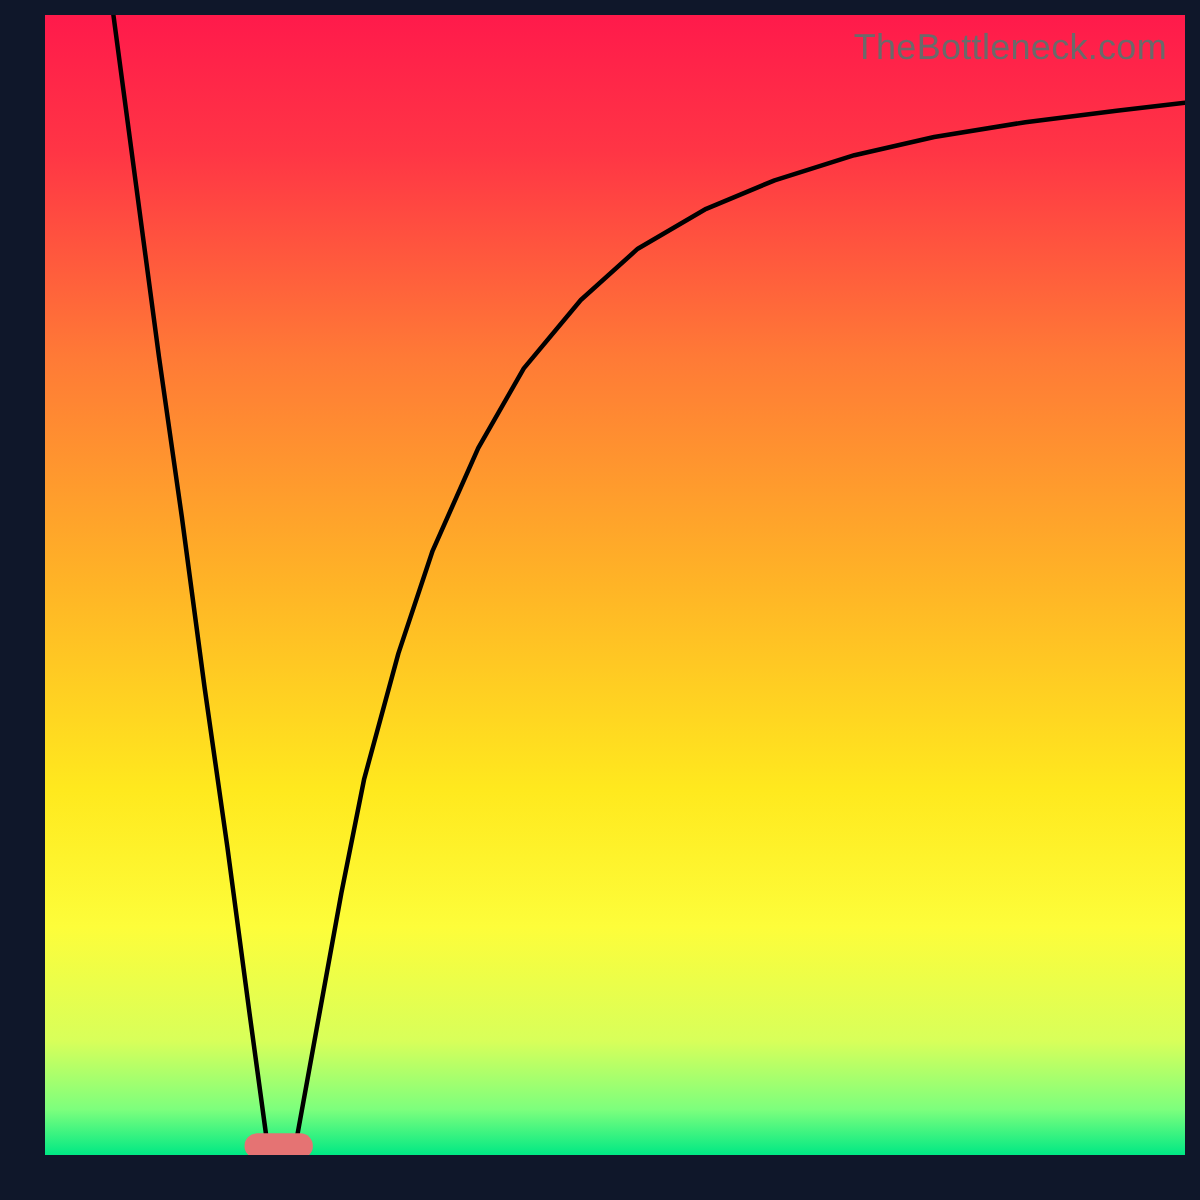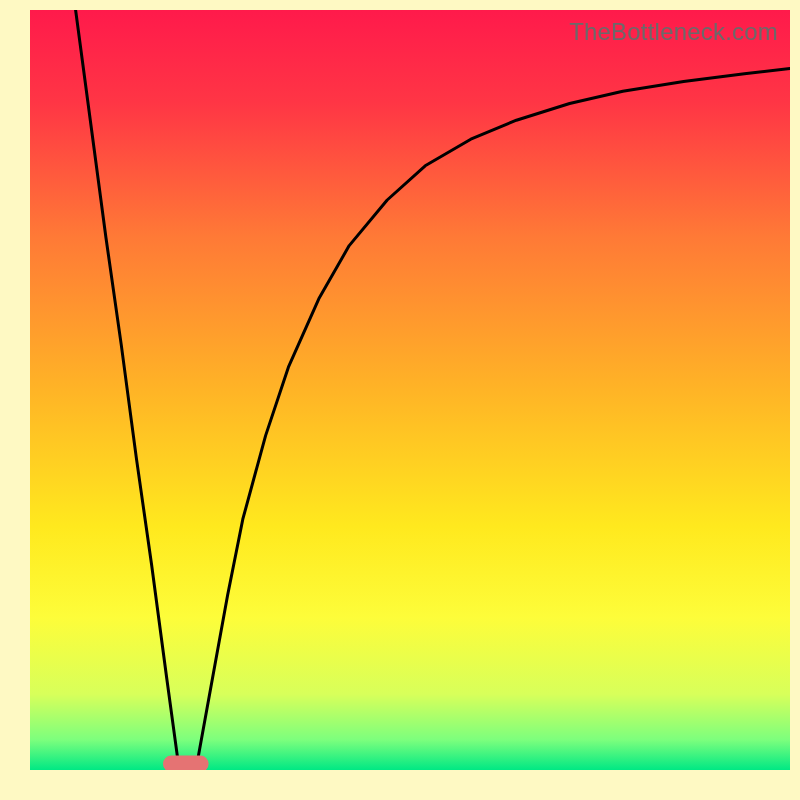--- a/index.html
+++ b/index.html
@@ -8,21 +8,21 @@
     width: 800px;
     height: 800px;
     overflow: hidden;
     background: #000;
     font-family: Arial, Helvetica, sans-serif;
   }
   .frame {
     position: relative;
     width: 800px;
     height: 800px;
-    background: #fef9c3;
+    background: #0f172a;
   }
   .plot-area {
     position: absolute;
     left: 30px;
     top: 10px;
     width: 760px;
     height: 760px;
     overflow: hidden;
   }
   .gradient {

